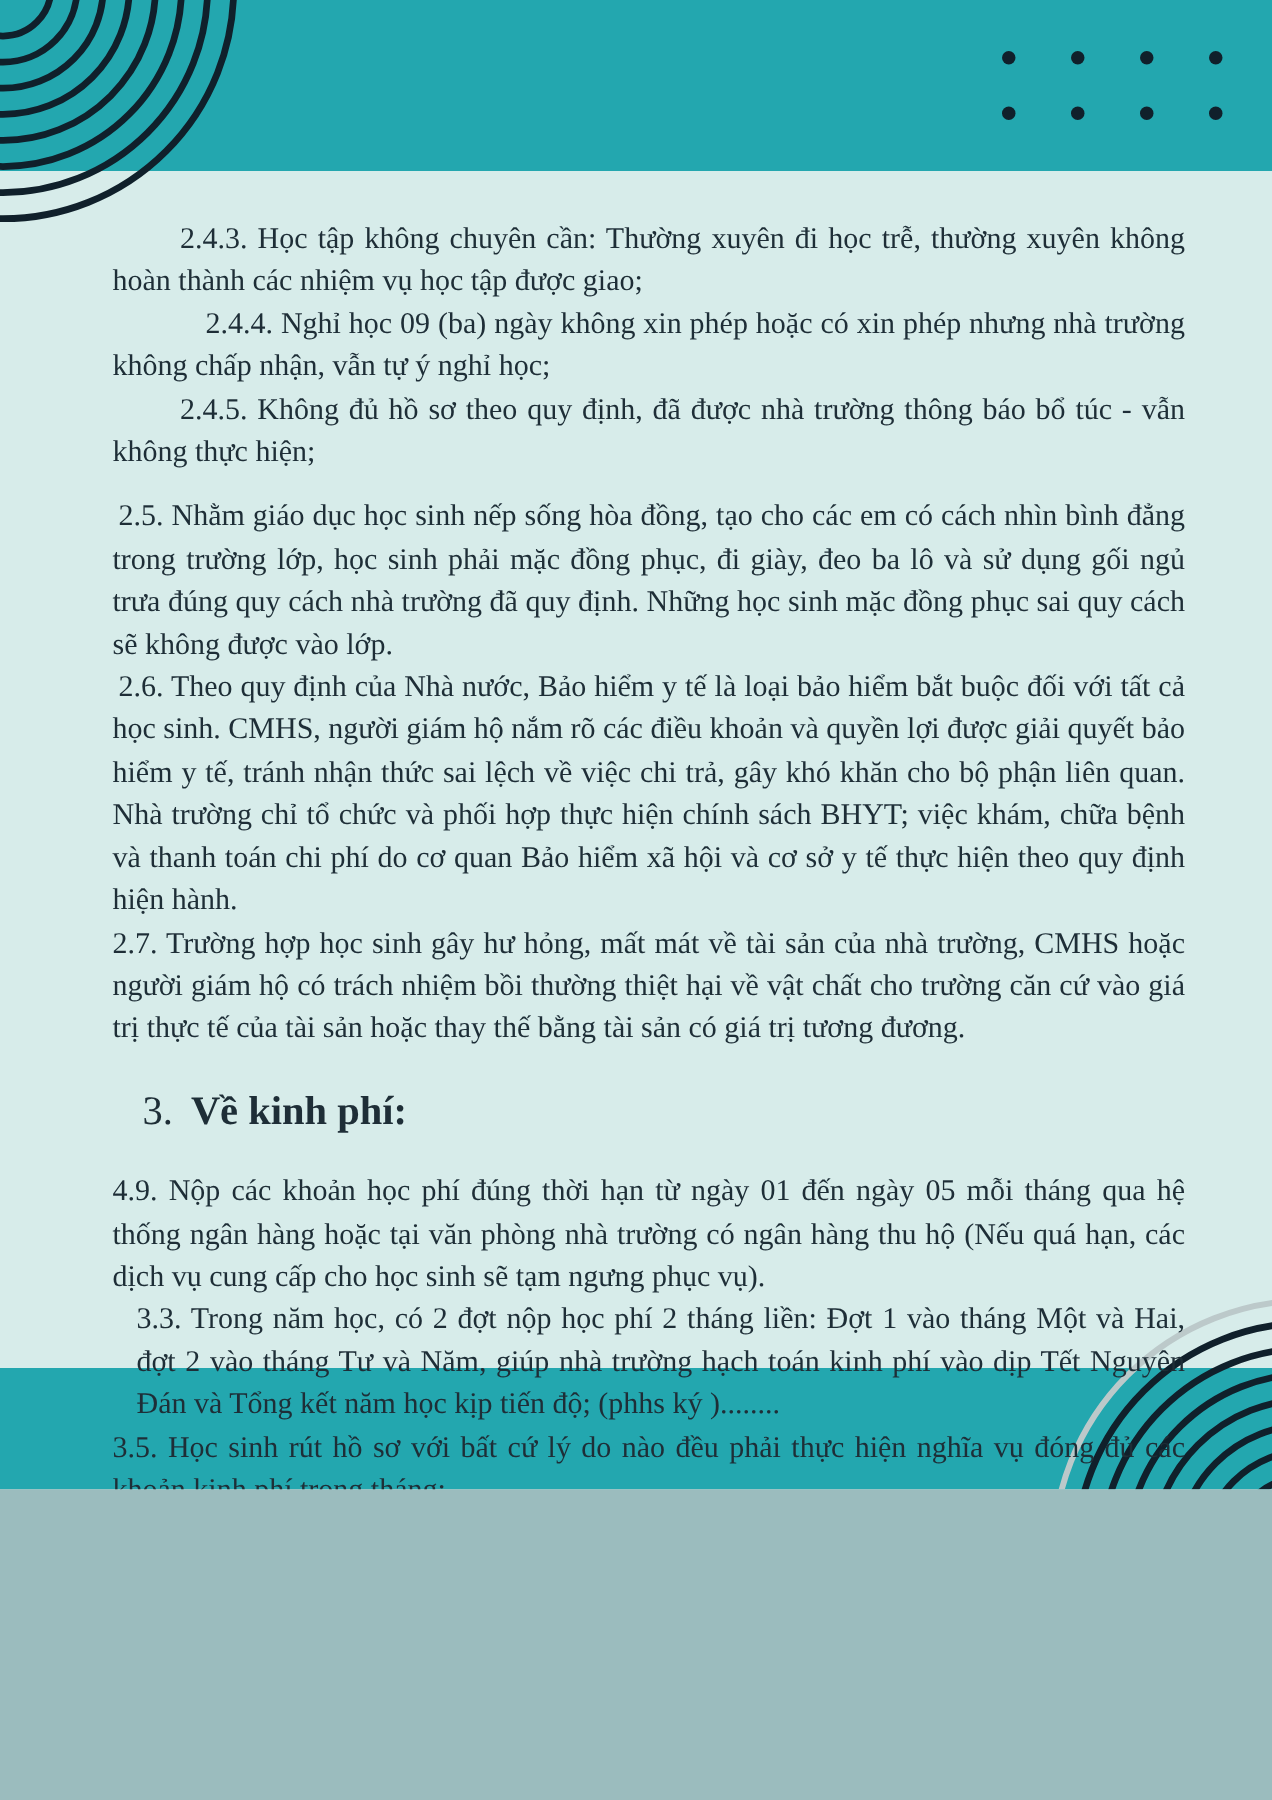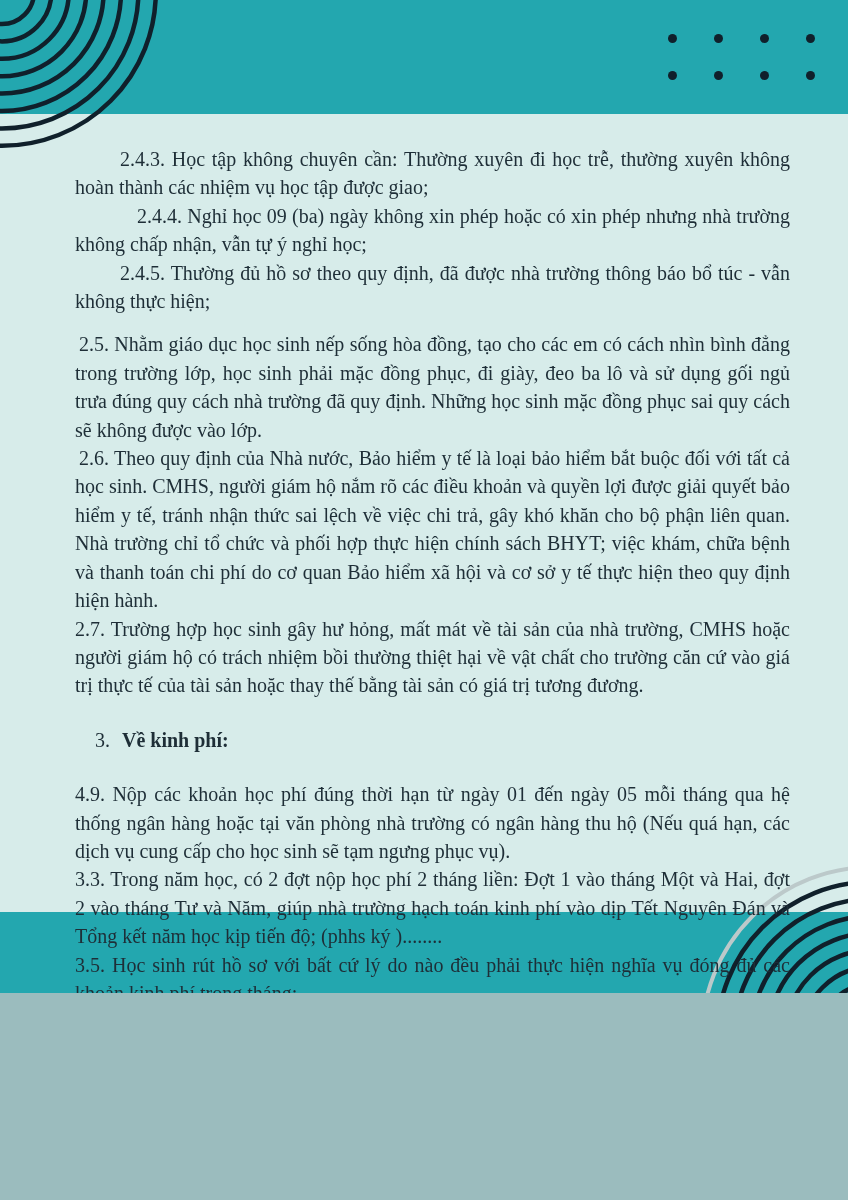--- a/index.html
+++ b/index.html
@@ -30,21 +30,21 @@
     top: 145px;
     width: 715px;
     color: var(--text, #1e2e37);
     font-size: 20px;
     line-height: 28.4px;
     text-align: justify;
   }
   #content p { margin: 0; }
   #content h3 {
     margin: 26px 0 26px 20px;
-    font-size: 20px;
+    font-size: 27px;
     line-height: 28.4px;
     font-weight: normal;
     text-align: left;
   }
   #content h3 .num { margin-right: 12px; }
   #content h3 .lbl { font-weight: bold; }
 </style>
 </head>
 <body>
 
@@ -91,22 +91,22 @@
       <span class="dot" style="width: 9px; height: 9px; background: rgb(16, 32, 43);"></span>
       <span class="dot" style="width: 9px; height: 9px; background: rgb(16, 32, 43);"></span>
       <span class="dot" style="width: 9px; height: 9px; background: rgb(16, 32, 43);"></span>
       <span class="dot" style="width: 9px; height: 9px; background: rgb(16, 32, 43);"></span>
       <span class="dot" style="width: 9px; height: 9px; background: rgb(16, 32, 43);"></span>
     </div>
 
   <div id="content">
       <p style="text-indent: 45px;">2.4.3. Học tập không chuyên cần: Thường xuyên đi học trễ, thường xuyên không hoàn thành các nhiệm vụ học tập được giao;</p>
       <p style="text-indent: 62px;">2.4.4. Nghỉ học 09 (ba) ngày không xin phép hoặc có xin phép nhưng nhà trường không chấp nhận, vẫn tự ý nghỉ học;</p>
-      <p style="text-indent: 45px;">2.4.5. Thường đủ hồ sơ theo quy định, đã được nhà trường thông báo bổ túc - vẫn không thực hiện;</p>
+      <p style="text-indent: 45px;">2.4.5. Không đủ hồ sơ theo quy định, đã được nhà trường thông báo bổ túc - vẫn không thực hiện;</p>
       <p style="text-indent: 4px; margin-top: 15px;">2.5. Nhằm giáo dục học sinh nếp sống hòa đồng, tạo cho các em có cách nhìn bình đẳng trong trường lớp, học sinh phải mặc đồng phục, đi giày, đeo ba lô và sử dụng gối ngủ trưa đúng quy cách nhà trường đã quy định. Những học sinh mặc đồng phục sai quy cách sẽ không được vào lớp.</p>
       <p style="text-indent: 4px;">2.6. Theo quy định của Nhà nước, Bảo hiểm y tế là loại bảo hiểm bắt buộc đối với tất cả học sinh. CMHS, người giám hộ nắm rõ các điều khoản và quyền lợi được giải quyết bảo hiểm y tế, tránh nhận thức sai lệch về việc chi trả, gây khó khăn cho bộ phận liên quan. Nhà trường chỉ tổ chức và phối hợp thực hiện chính sách BHYT; việc khám, chữa bệnh và thanh toán chi phí do cơ quan Bảo hiểm xã hội và cơ sở y tế thực hiện theo quy định hiện hành.</p>
       <p style="text-indent: 0px;">2.7. Trường hợp học sinh gây hư hỏng, mất mát về tài sản của nhà trường, CMHS hoặc người giám hộ có trách nhiệm bồi thường thiệt hại về vật chất cho trường căn cứ vào giá trị thực tế của tài sản hoặc thay thế bằng tài sản có giá trị tương đương.</p>
       <h3><span class="num">3.</span><span class="lbl">Về kinh phí:</span></h3>
       <p style="text-indent: 0px;">4.9. Nộp các khoản học phí đúng thời hạn từ ngày 01 đến ngày 05 mỗi tháng qua hệ thống ngân hàng hoặc tại văn phòng nhà trường có ngân hàng thu hộ (Nếu quá hạn, các dịch vụ cung cấp cho học sinh sẽ tạm ngưng phục vụ).</p>
-      <p style="text-indent: 0px;">3.3. Trong năm học, có 2 đợt nộp học phí 2 tháng liền: Đợt 1 vào tháng Một và Hai, đợt 2 vào tháng Tư và Năm, giúp nhà trường hạch toán kinh phí vào dịp Tết Nguyên Đán và Tổng kết năm học kịp tiến độ; (phhs ký )........</p>
+      <p style="text-indent: 0px; margin-left: 16px;">3.3. Trong năm học, có 2 đợt nộp học phí 2 tháng liền: Đợt 1 vào tháng Một và Hai, đợt 2 vào tháng Tư và Năm, giúp nhà trường hạch toán kinh phí vào dịp Tết Nguyên Đán và Tổng kết năm học kịp tiến độ; (phhs ký )........</p>
       <p style="text-indent: 0px;">3.5. Học sinh rút hồ sơ với bất cứ lý do nào đều phải thực hiện nghĩa vụ đóng đủ các khoản kinh phí trong tháng;</p>
     </div>
 </div>
 
 </body></html>

